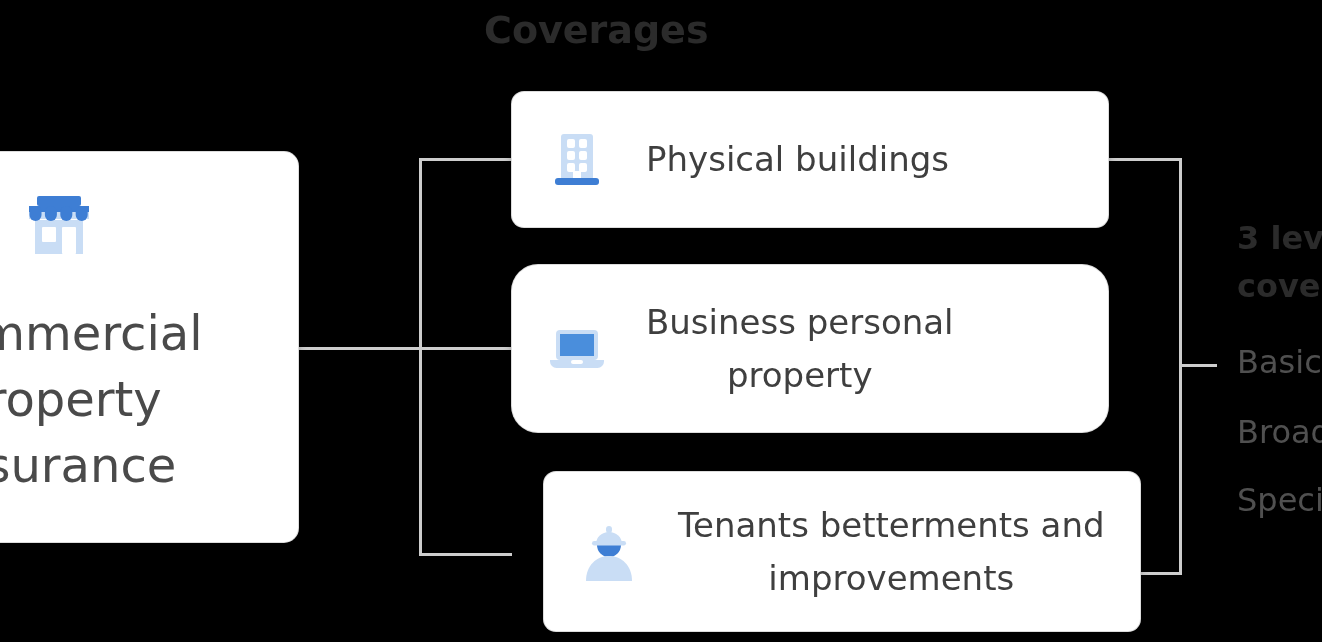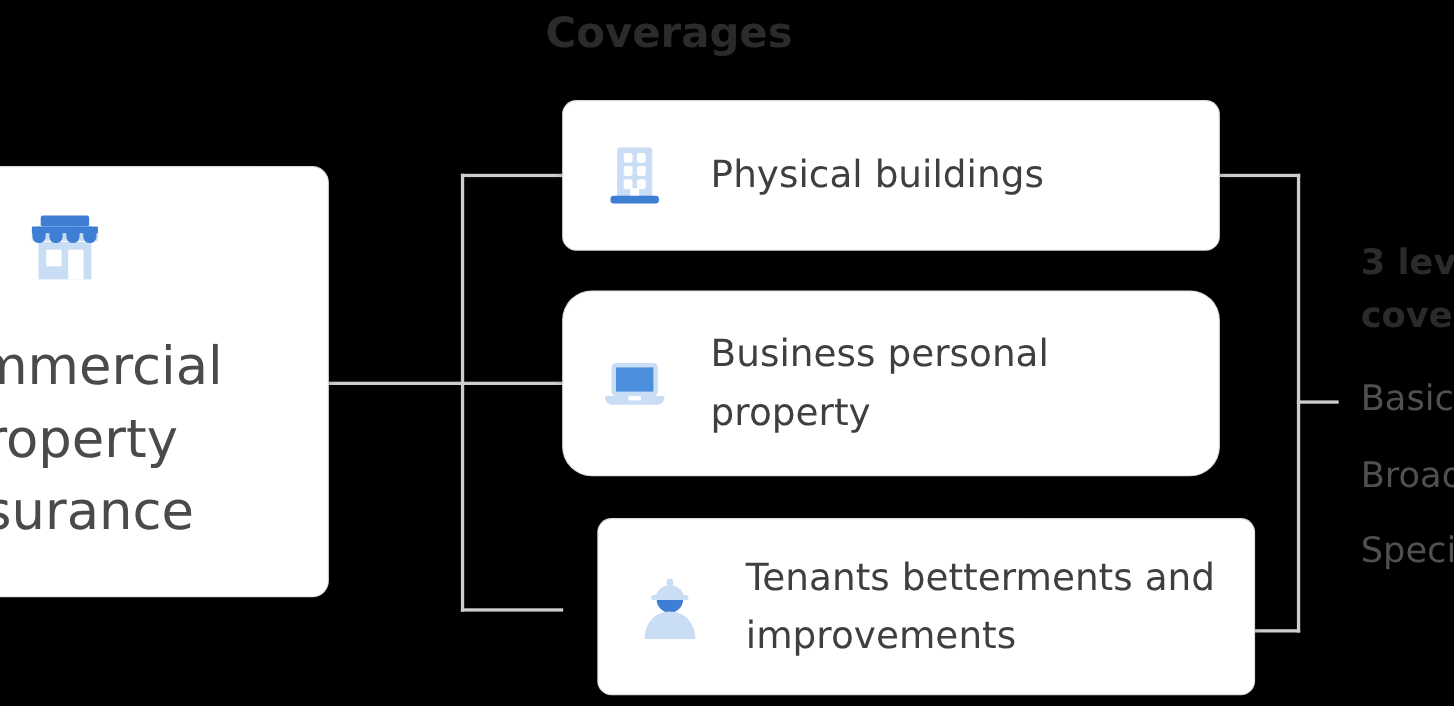--- a/index.html
+++ b/index.html
@@ -8,31 +8,32 @@
     background:#000000;
     overflow:hidden;
     position:relative;
     font-family:"DejaVu Sans","Liberation Sans",sans-serif;
   }
   .line{position:absolute;background:var(--line_gray,#cdcdcd);}
   .card{
     position:absolute;background:var(--card_bg,#fff);
     border-radius:14px;
     box-shadow:0 0 0 1px #dcdcdc,0 2px 8px rgba(0,0,0,.28);
+    text-align:center;
   }
   
   .root-card{left:-180px;top:152px;width:478px;height:390px;text-align:center;}
   .root-icon-wrap{margin-top:42px;display:flex;justify-content:center;}
   .root-title{
     margin-top:44px;font-size:48px;line-height:66px;
     color:var(--text_title,#4a4a4a);font-weight:400;
   }
   
   .coverages-heading{
-    position:absolute;left:496px;top:8px;
+    position:absolute;left:484px;top:8px;
     font-size:38px;font-weight:700;color:var(--heading_dark,#2b2b2b);
     white-space:nowrap;
   }
   
   .cov-box{
     left:512px;width:596px;border-radius:12px;
     display:flex;align-items:center;
     padding:0 24px 0 36px;box-sizing:border-box;
   }
   .cov-box .icon-cell{width:58px;flex:0 0 58px;display:flex;justify-content:center;}

